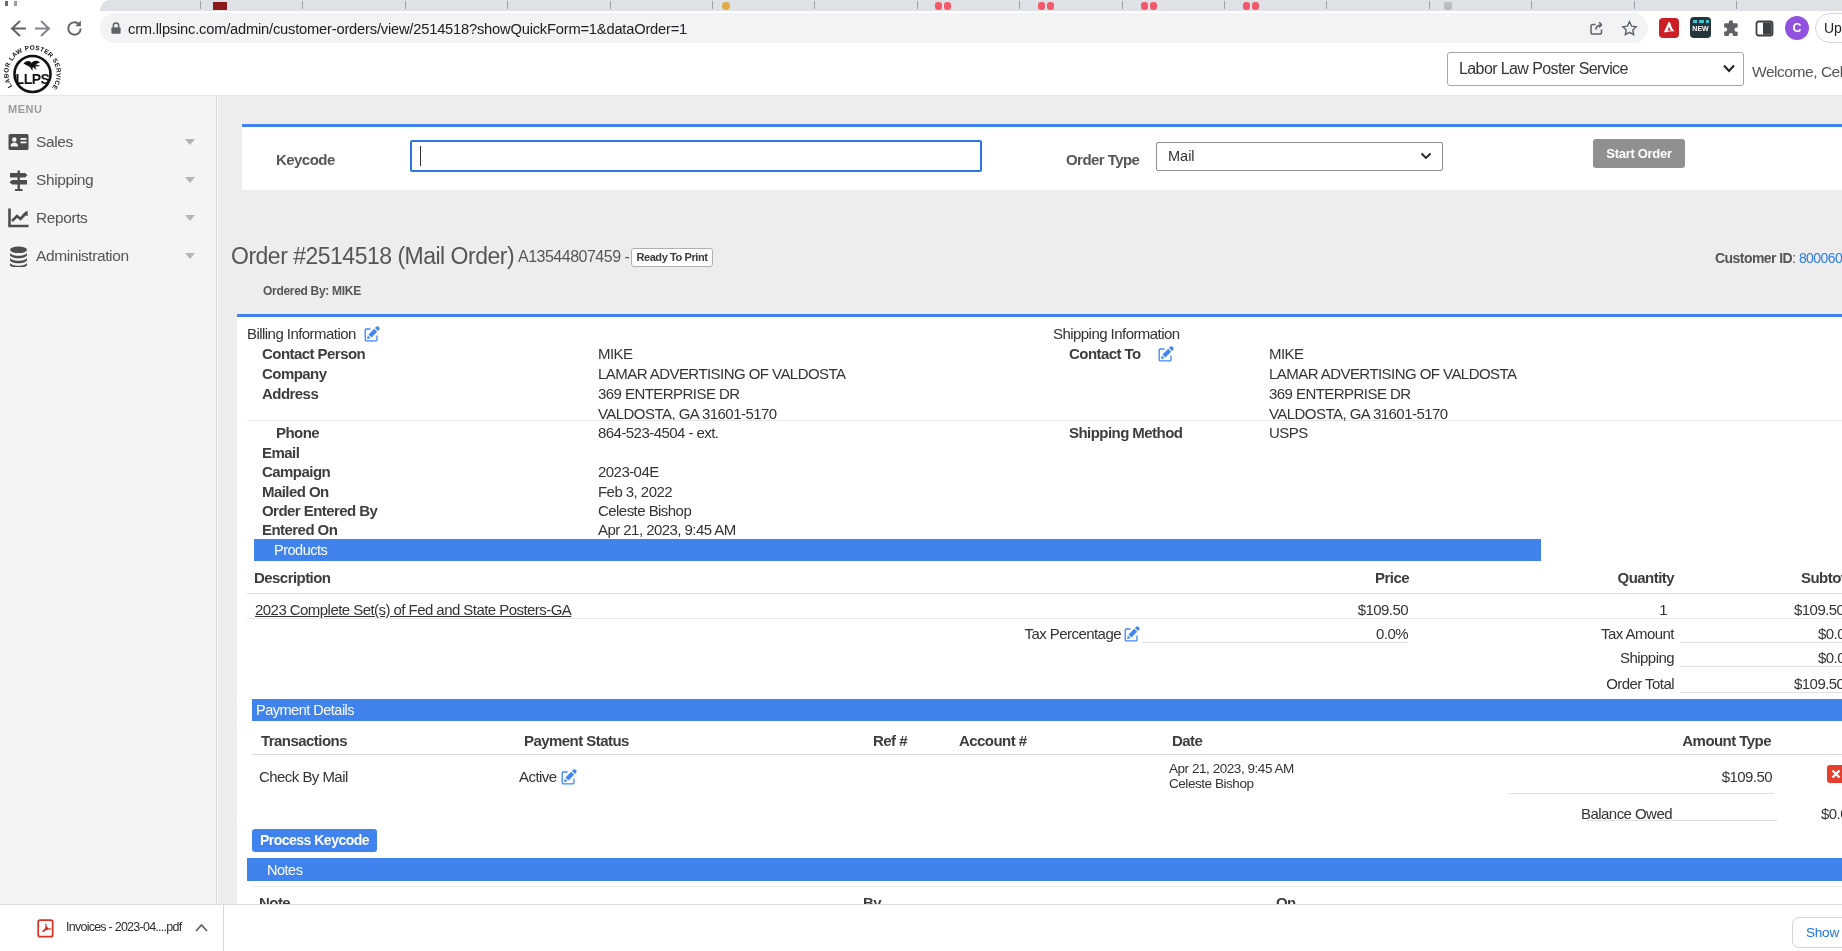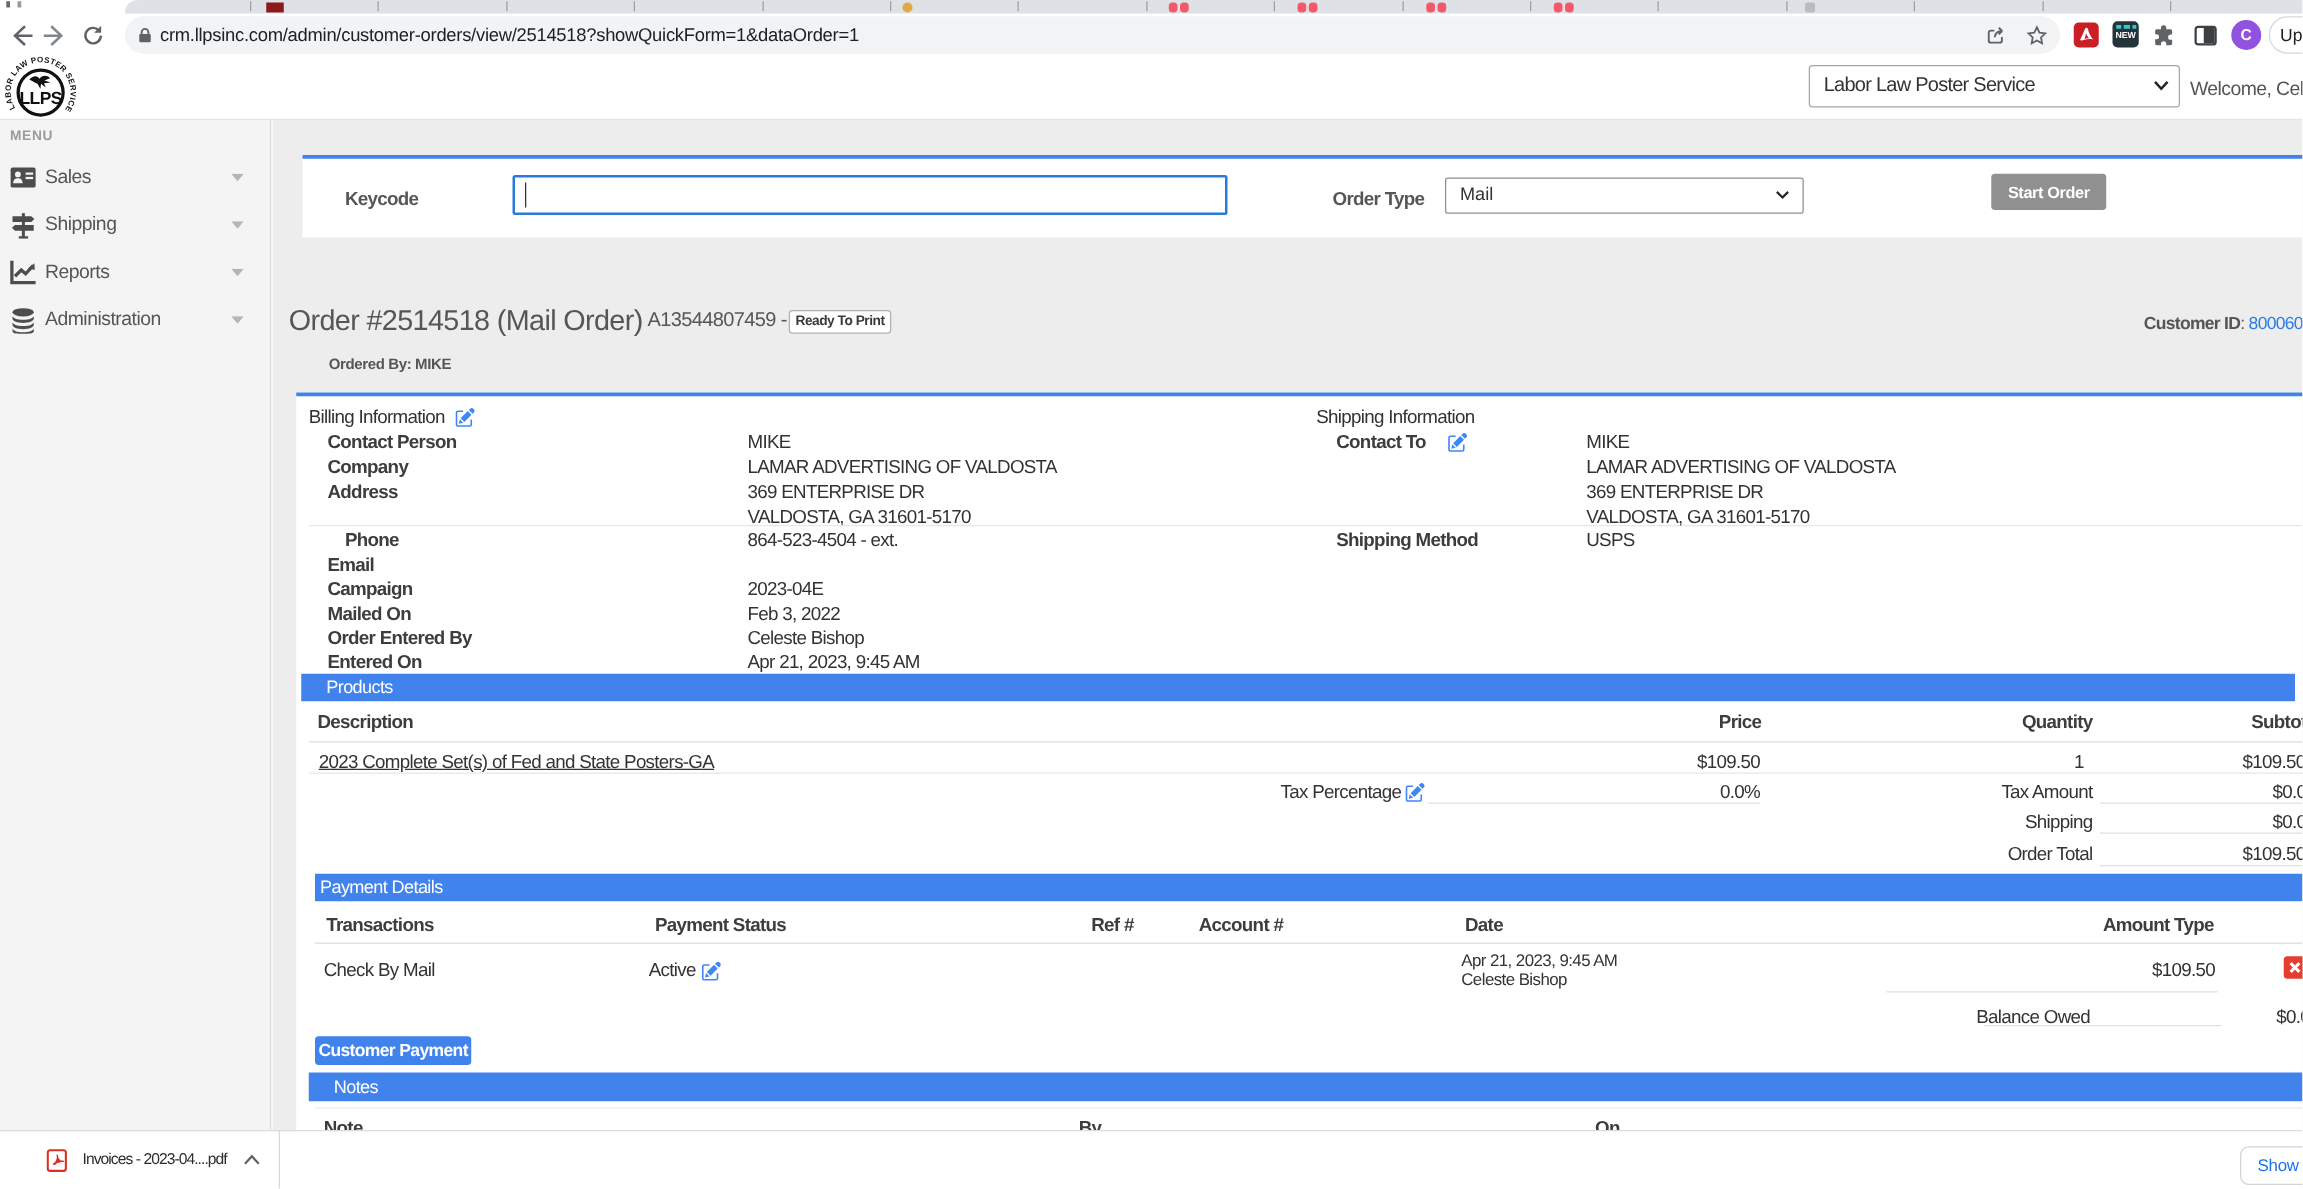--- a/index.html
+++ b/index.html
@@ -206,21 +206,21 @@
       <path fill="#3f87f5" d="M14.9 1.1 a2.1 2.1 0 0 0 -3 0 l-0.9 0.9 3 3 0.9 -0.9 a2.1 2.1 0 0 0 0 -3 z M10.2 2.8 L4.5 8.5 7.5 11.5 13.2 5.8 z M3.8 9.4 L3 13 6.6 12.2 z"></path>
       <path fill="none" stroke="#3f87f5" stroke-width="1.3" d="M13 9.5 V13.6 a1.2 1.2 0 0 1 -1.2 1.2 H2.4 a1.2 1.2 0 0 1 -1.2 -1.2 V4.2 A1.2 1.2 0 0 1 2.4 3 H6.5"></path>
     </svg>
 <div class="abs t15" style="left:1269px;top:345px;">MIKE</div>
 <div class="abs t15" style="left:1269px;top:365px;">LAMAR ADVERTISING OF VALDOSTA</div>
 <div class="abs t15" style="left:1269px;top:385px;">369 ENTERPRISE DR</div>
 <div class="abs t15" style="left:1269px;top:405px;">VALDOSTA, GA 31601-5170</div>
 <div class="abs lbl" style="left:1069px;top:424px;">Shipping Method</div>
 <div class="abs t15" style="left:1269px;top:424px;">USPS</div>
 
-<div class="bluebar" style="left:241px;top:539px;width:1595px;height:22px;">
+<div class="bluebar" style="left:254px;top:539px;width:1287px;height:22px;">
       <span style="position:absolute;left:20px;top:3px;">Products</span>
     </div>
 <div class="abs lbl" style="left:254px;top:569px;">Description</div>
 <div class="abs lbl" style="right:433px;top:569px;">Price</div>
 <div class="abs lbl" style="right:168px;top:569px;">Quantity</div>
 <div class="abs lbl" style="left:1801px;top:569px;">Subtotal</div>
 <div class="hline" style="left:247px;top:593px;width:1595px;background:#dcdcdc;"></div>
 <div class="abs t15" style="left:255px;top:601px;text-decoration:underline;">2023 Complete Set(s) of Fed and State Posters-GA</div>
 <div class="abs t15" style="right:434px;top:601px;">$109.50</div>
 <div class="abs t15" style="right:175px;top:601px;">1</div>
@@ -263,21 +263,21 @@
 <div class="abs" style="left:1169px;top:776px;font-size:13.5px;color:#333;letter-spacing:-0.45px;">Celeste Bishop</div>
 <div class="abs t15" style="right:70px;top:768px;">$109.50</div>
 <div class="abs" style="left:1827px;top:765px;width:18px;height:18px;background:#e33e2e;border-radius:3px;"></div>
 <svg class="abs" style="left:1831px;top:769px;" width="10" height="10" viewBox="0 0 10 10" stroke="#fff" stroke-width="2.4">
       <path d="M1.5 1.5 L8.5 8.5 M8.5 1.5 L1.5 8.5"></path>
     </svg>
 <div class="hline" style="left:1509px;top:793px;width:265px;background:#e0e0e0;"></div>
 <div class="abs t15" style="right:170px;top:805px;">Balance Owed</div>
 <div class="abs t15" style="left:1821px;top:805px;">$0.00</div>
 <div class="hline" style="left:1587px;top:820px;width:190px;background:#e0e0e0;"></div>
-<div class="abs" style="left:252px;top:829px;width:125px;height:23px;background:#4183ec;border-radius:3px;color:#fff;font-size:14px;letter-spacing:-0.5px;font-weight:bold;text-align:center;line-height:23px;">Customer Payment</div>
+<div class="abs" style="left:252px;top:829px;width:125px;height:23px;background:#4183ec;border-radius:3px;color:#fff;font-size:14px;letter-spacing:-0.5px;font-weight:bold;text-align:center;line-height:23px;">Process Keycode</div>
 
 <div class="bluebar" style="left:247px;top:858px;width:1595px;height:23px;">
       <span style="position:absolute;left:20px;top:4px;">Notes</span>
     </div>
 <div class="hline" style="left:252px;top:886px;width:1590px;background:#ececec;"></div>
 <div class="abs lbl" style="left:259px;top:894px;">Note</div>
 <div class="abs lbl" style="left:863px;top:894px;">By</div>
 <div class="abs lbl" style="left:1276px;top:894px;">On</div>
 
 <div class="abs" style="left:0;top:904px;width:1842px;height:47px;background:#fff;border-top:1px solid #dcdcdc;"></div>

